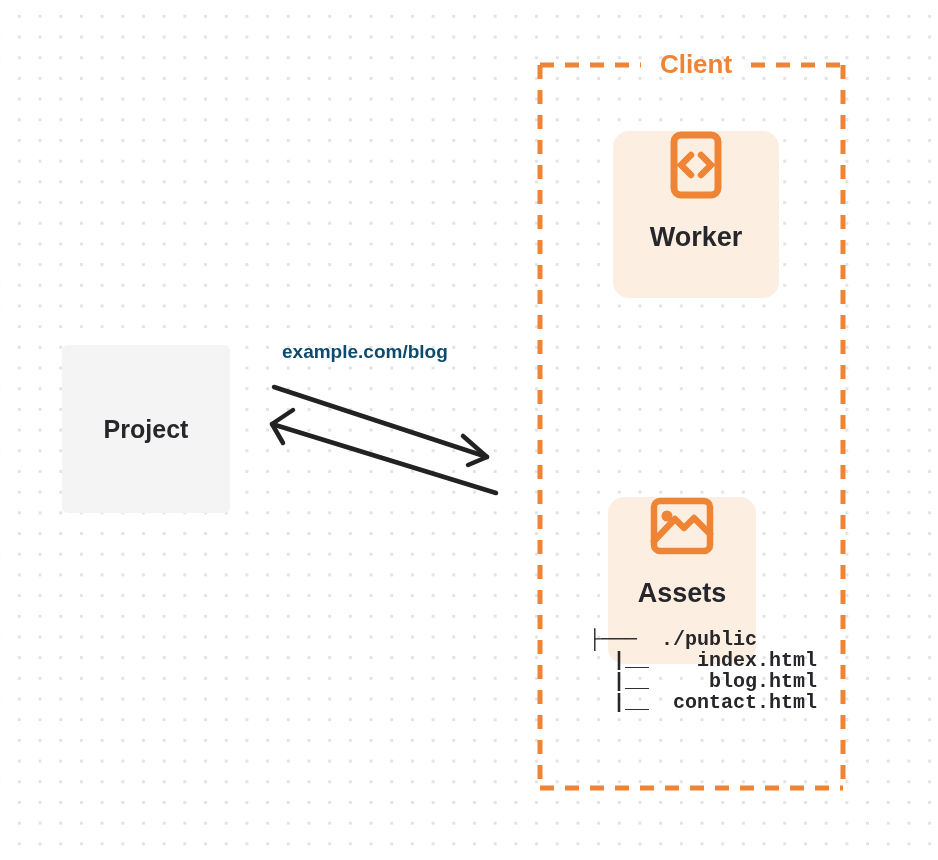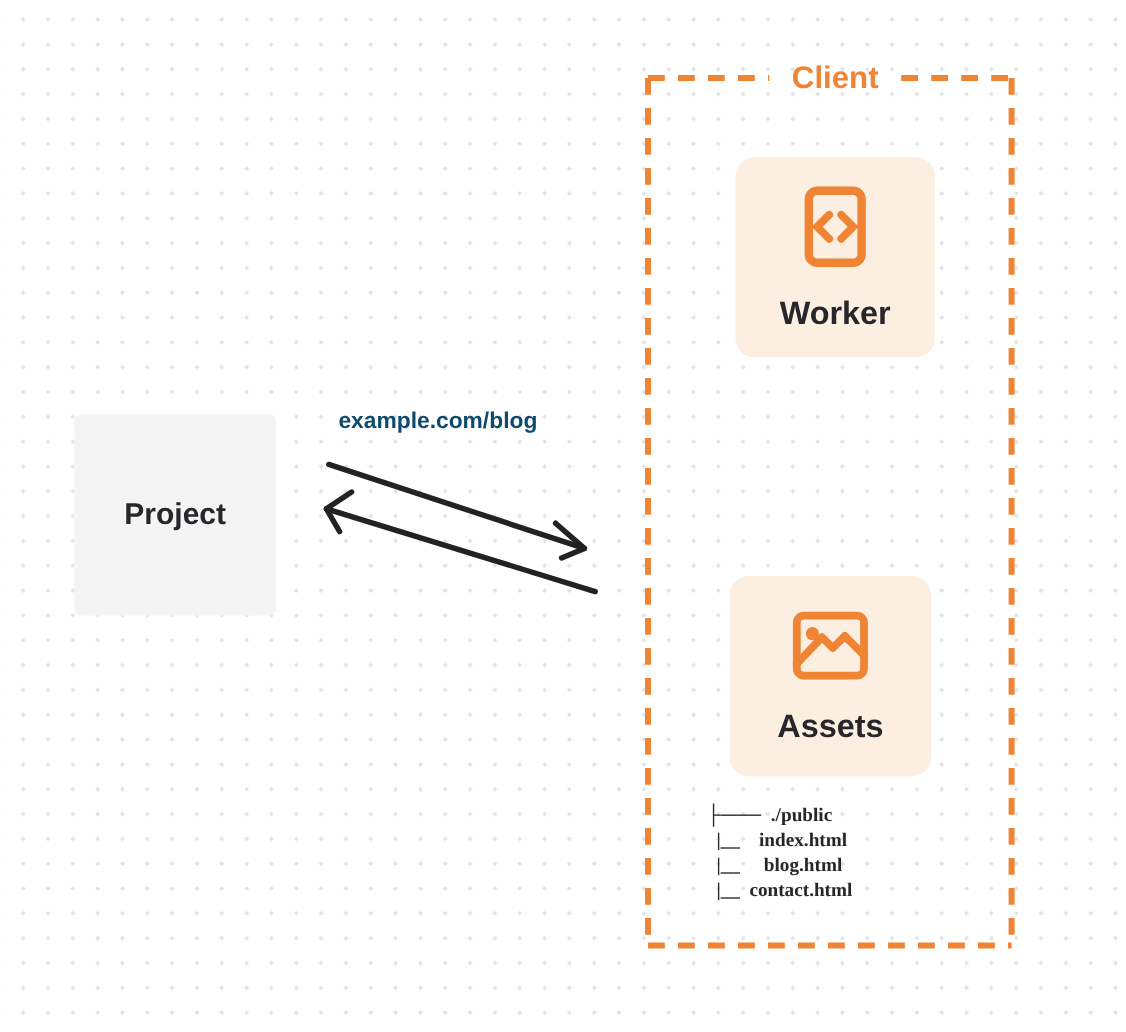--- a/index.html
+++ b/index.html
@@ -31,46 +31,46 @@
     font-size: 26px; font-weight: 700;
     color: var(--accent-orange);
     white-space: nowrap;
     line-height: 28px;
   }
   .card {
     position: absolute;
     background: var(--card-bg);
     border-radius: 16px;
     display: flex; flex-direction: column;
-    align-items: center; justify-content: center;
+    align-items: center; justify-content: flex-start;
     gap: 25px;
   }
   .card-worker { left: 613px; top: 131px; width: 166px; height: 167px; }
-  .card-assets { left: 608px; top: 480px; width: 168px; height: 167px; }
+  .card-assets { left: 608px; top: 497px; width: 148px; height: 167px; }
   .card-label { font-size: 27px; font-weight: 700; color: var(--text-dark); line-height: 1; }
   .client-box {
     position: absolute;
     left: 62px; top: 345px; width: 168px; height: 168px;
     background: var(--client-bg);
     border-radius: 6px;
     display: flex; align-items: center; justify-content: center;
   }
   .client-label { font-size: 25px; font-weight: 700; color: var(--text-dark); }
   .url-label {
     position: absolute;
     left: 282px; top: 341px;
     font-size: 19px; font-weight: 700;
     color: #0c4a6e;
     white-space: nowrap;
   }
   .file-tree {
     position: absolute;
-    left: 589px; top: 669px;
-    font-family: Liberation Serif, serif;
-    font-size: 16px;
+    left: 589px; top: 629px;
+    font-family: Liberation Mono, monospace;
+    font-size: 20px;
     line-height: 21px;
     font-weight: 700;
     color: var(--text-dark);
     white-space: pre;
   }
   .icon-stroke { stroke: var(--accent-orange); fill: none; }
   .icon-fill { fill: var(--accent-orange); }
   .boundary-stroke { stroke: var(--accent-orange); fill: none; }
   .arrow-stroke { stroke: var(--arrow); fill: none; }
 </style>

